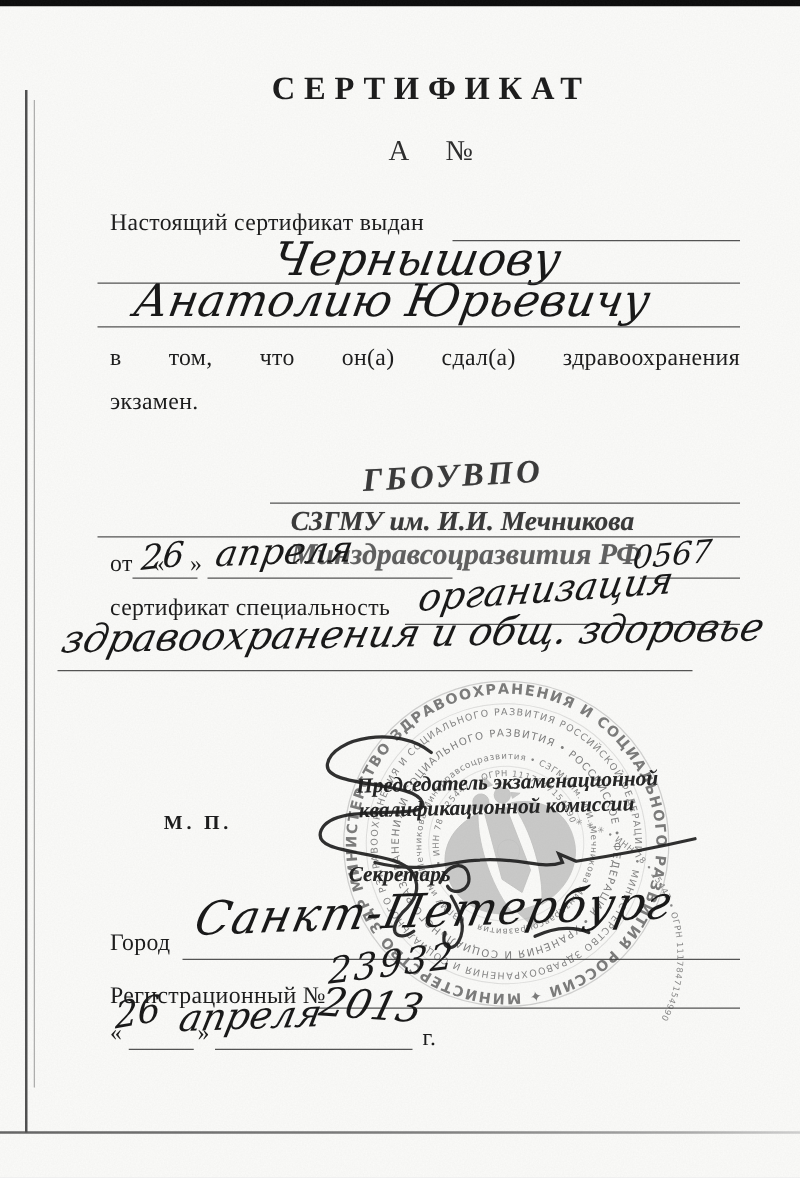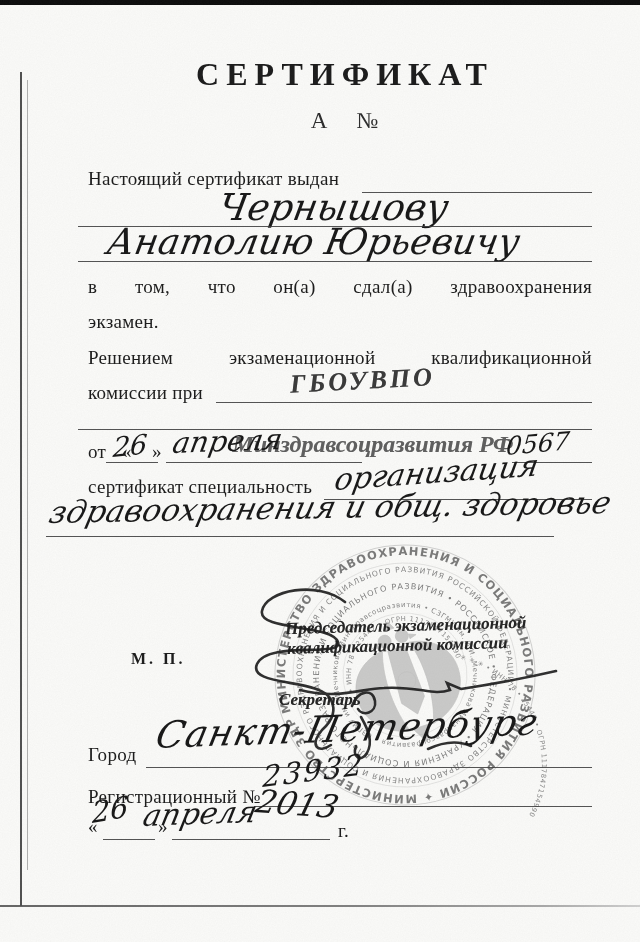--- a/index.html
+++ b/index.html
@@ -2,21 +2,21 @@
 <html><head>
 <meta charset="utf-8">
 <style>
   html,body{margin:0;padding:0;background:#e8e8e8;}
   .page{position:relative;width:640px;height:942px;background:#fbfbf9;overflow:hidden;
         font-family:"Liberation Serif", serif;color:#1a1a1a;}
   .abs{position:absolute;}
   
   .p{font-weight:normal;font-size:19px;letter-spacing:.3px;white-space:nowrap;}
   .just{white-space:normal;text-align:justify;text-align-last:justify;word-spacing:4px;}
-  .title{font-size:32px;font-weight:bold;letter-spacing:7px;text-align:center;}
+  .title{font-size:26px;font-weight:bold;letter-spacing:7px;text-align:center;}
   .serial{font-size:23px;letter-spacing:1px;display:flex;justify-content:center;gap:28px;color:#2b2b2b;}
   .serial .digits{letter-spacing:4px;}
   
   .rule{height:0;border-top:1.6px solid #3a3a3a;opacity:.88;}
   
   .hand{font-family:"DejaVu Serif", serif;font-style:italic;color:#161616;white-space:nowrap;
         transform:skewX(-10deg);transform-origin:left bottom;}
   .center{text-align:center;}
   
   .stamp{font-family:"Liberation Serif", serif;font-style:italic;font-weight:bold;color:#383838;
@@ -54,25 +54,24 @@
 
   <div class="abs hand center" style="left:140px;top:186px;width:380px;font-size:37px;">Чернышову</div>
   <div class="abs rule" style="left:78px;top:226px;width:514px;"></div>
 
   <div class="abs hand center" style="left:60px;top:221px;width:500px;font-size:36px;">Анатолию Юрьевичу</div>
   <div class="abs rule" style="left:78px;top:261px;width:514px;"></div>
 
   <div class="abs p just" style="left:88px;top:276px;width:504px;">в том, что он(а) сдал(а) здравоохранения</div>
   <div class="abs p" style="left:88px;top:311px;">экзамен.</div>
 
-  <div class="abs p just" style="left:88px;top:347px;width:504px;">Решением экзаменационной квалификационной</div>
-  <div class="abs p" style="left:88px;top:382px;">комиссии при</div>
   <div class="abs rule" style="left:216px;top:402px;width:376px;"></div>
 
   <div class="abs stamp" style="left:290px;top:366px;font-size:26px;letter-spacing:3px;transform:rotate(-3deg);">ГБОУВПО</div>
+  <div class="abs stamp center" style="left:200px;top:404px;width:340px;font-size:22px;">СЗГМУ им. И.И. Мечникова</div>
   <div class="abs rule" style="left:78px;top:429px;width:514px;"></div>
   <div class="abs stamp center" style="left:193px;top:431px;width:360px;font-size:24px;opacity:.8;">Минздравсоцразвития РФ</div>
 
   <div class="abs p" style="left:88px;top:441px;">от</div>
   <div class="abs p" style="left:122px;top:441px;">«</div>
   <div class="abs rule" style="left:106px;top:462px;width:52px;"></div>
   <div class="abs p" style="left:152px;top:441px;">»</div>
   <div class="abs rule" style="left:166px;top:462px;width:196px;"></div>
   <div class="abs rule" style="left:512px;top:462px;width:80px;"></div>
 

